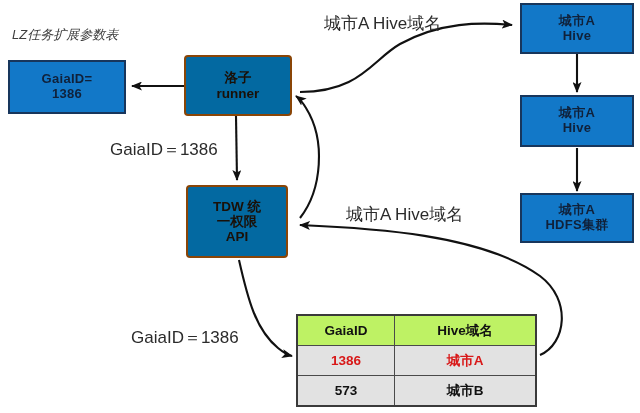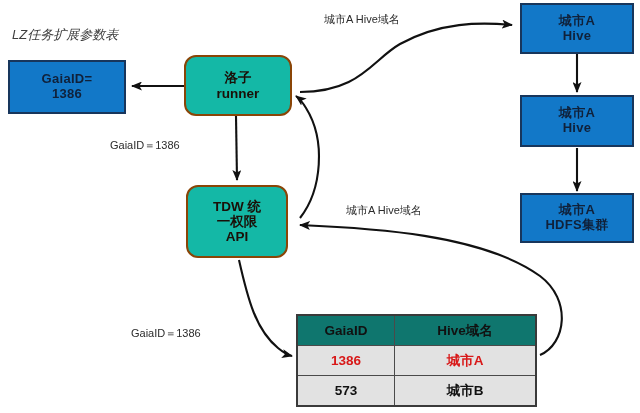--- a/index.html
+++ b/index.html
@@ -37,59 +37,59 @@
     color: #151515;
   }
   .node-blue {
     background: #1278c8;
     border: 2px solid #18365c;
     color: #10213a;
     font-size: 13px;
     letter-spacing: 0.3px;
   }
   .node-orange {
-    background: #14b8a6;
+    background: #0369a1;
     border: 2px solid #8a4507;
-    border-radius: 12px;
+    border-radius: 4px;
     color: #1a1008;
     font-size: 13.5px;
   }
   .node-line {
     display: block;
     white-space: nowrap;
   }
   .caption {
     position: absolute;
     font-size: 13px;
     color: #3d3d3d;
     white-space: nowrap;
   }
   .edge-label {
     position: absolute;
-    font-size: 11px;
+    font-size: 17px;
     color: #2b2b2b;
     white-space: nowrap;
   }
   .maptable {
     position: absolute;
     border-collapse: collapse;
     border: 2px solid #3a3a3a;
     table-layout: fixed;
   }
   .maptable td, .maptable th {
     border: 1px solid #4a4a4a;
     text-align: center;
     font-size: 13.5px;
     font-weight: bold;
     padding: 0;
     height: 29px;
     color: #111111;
   }
   .maptable th {
-    background: #0f766e;
+    background: #bef264;
   }
   .maptable td {
     background: #e2e2e2;
     font-weight: bold;
   }
   .cell-hi {
     color: #d81818 !important;
   }
   .cell-plain {
     font-weight: normal;

